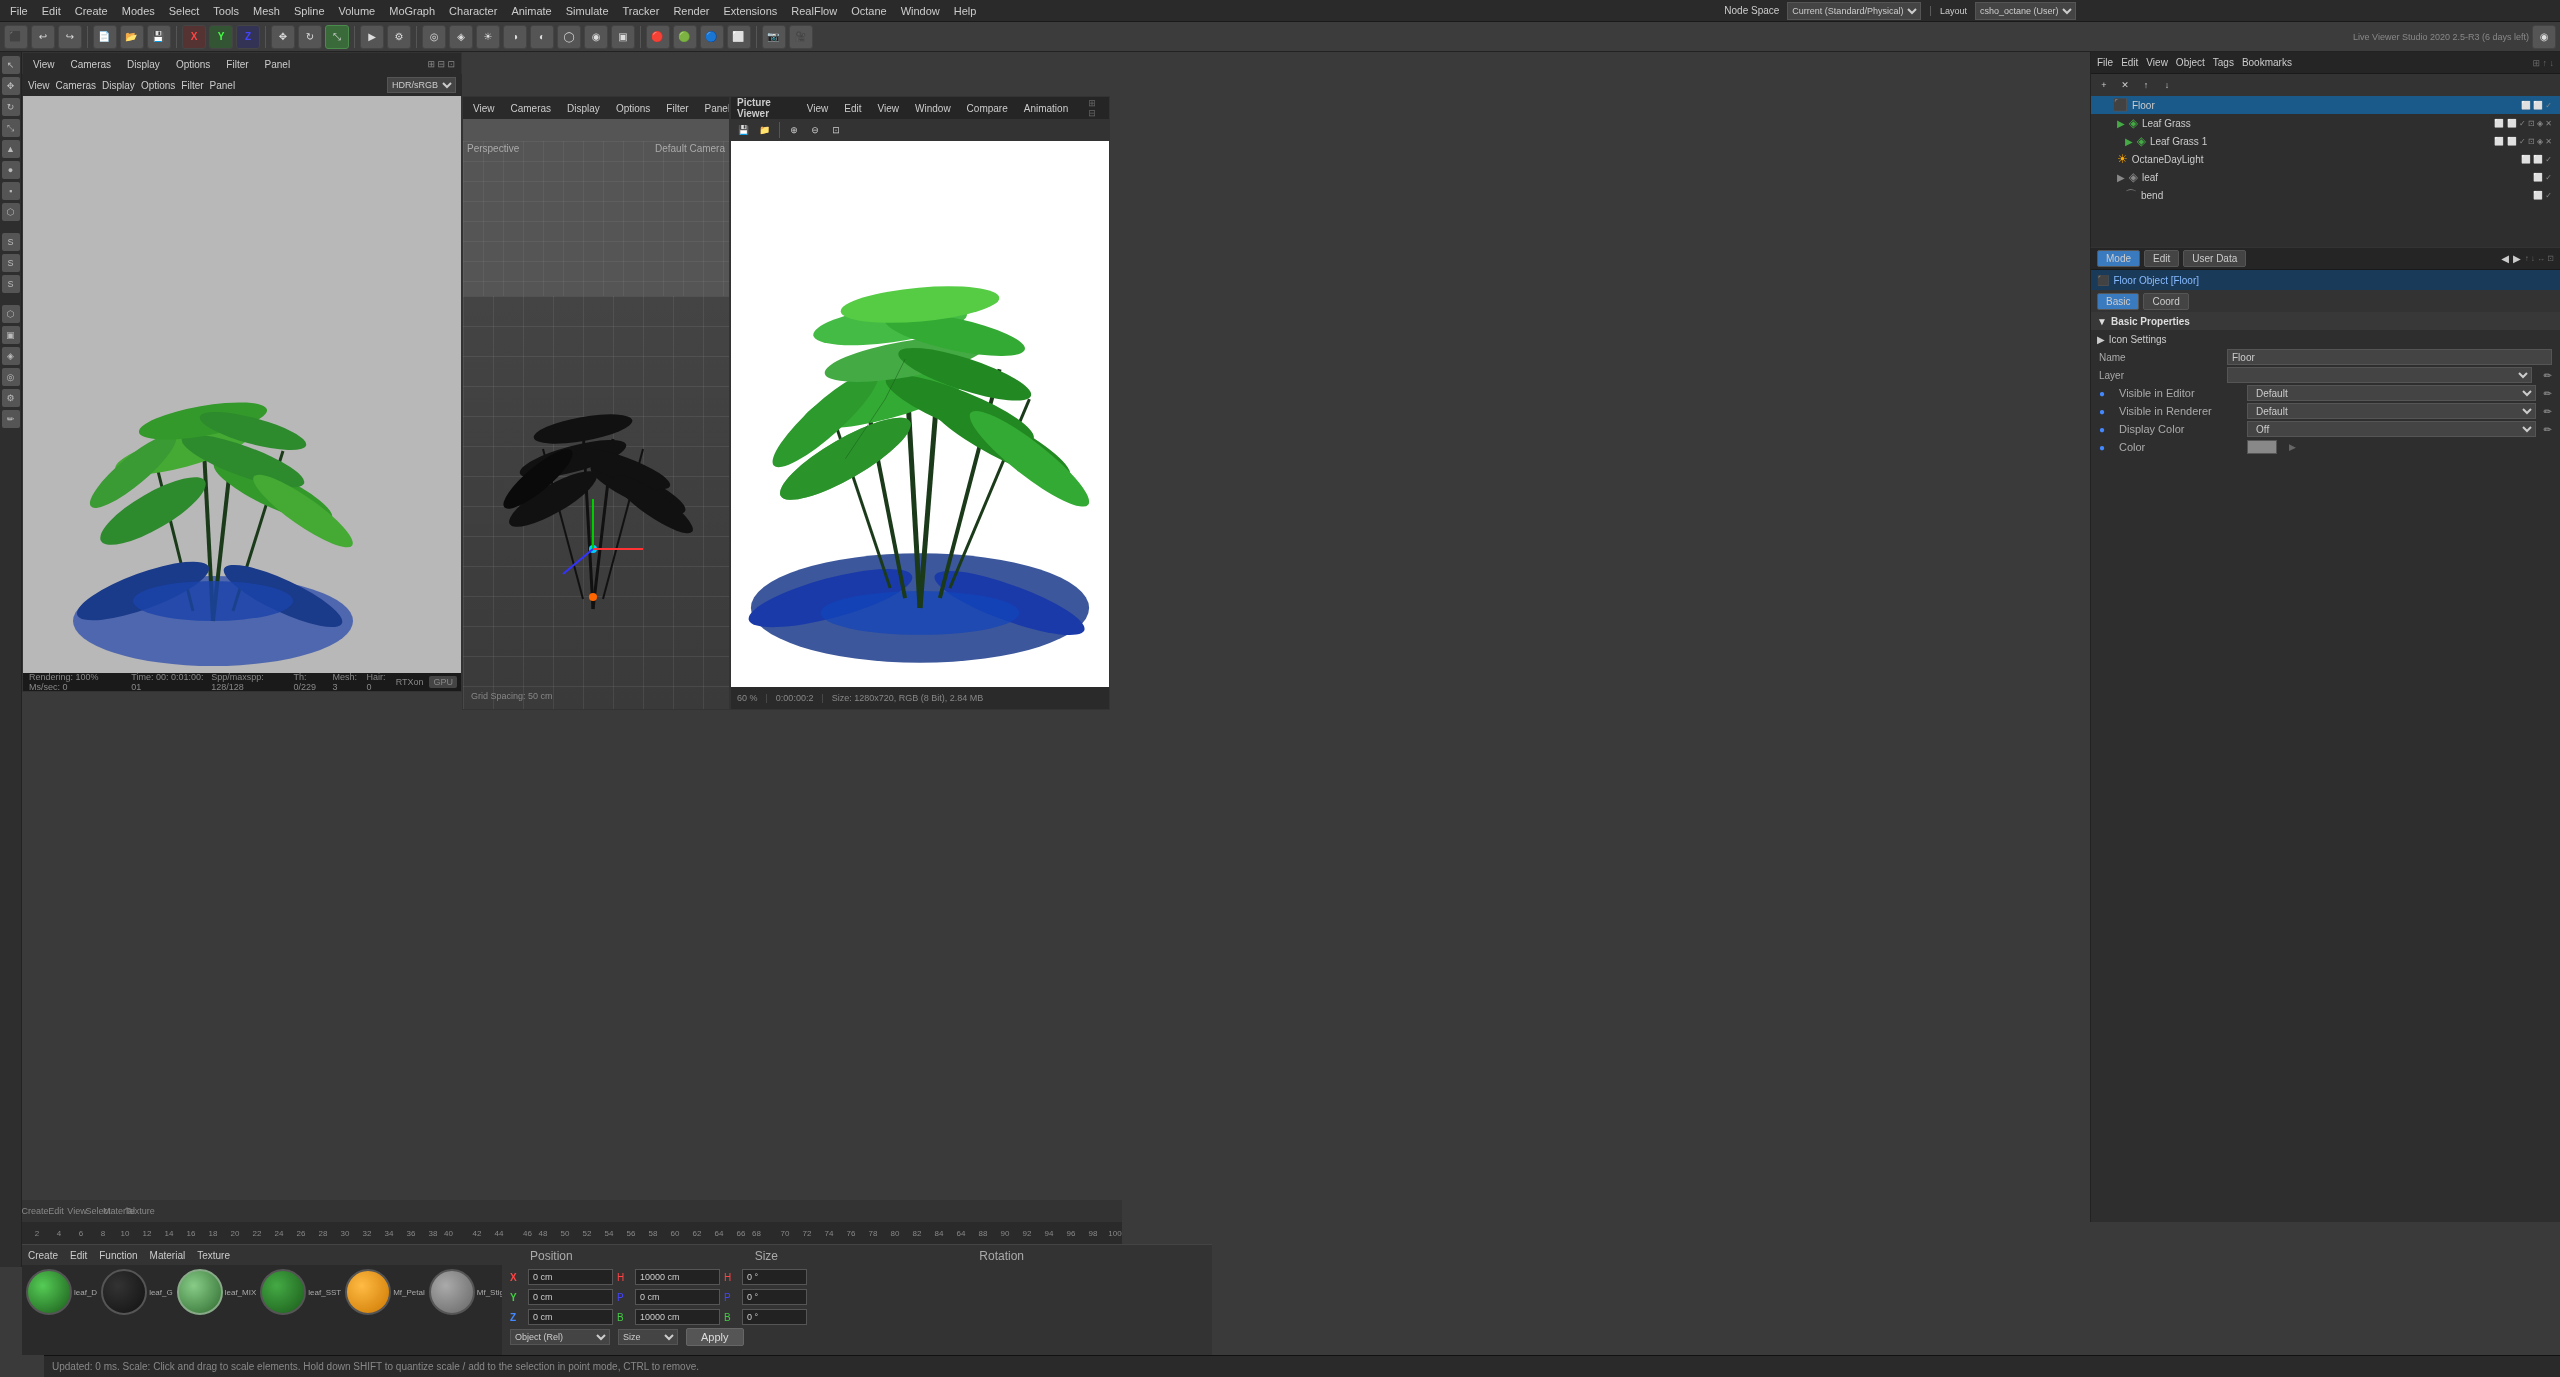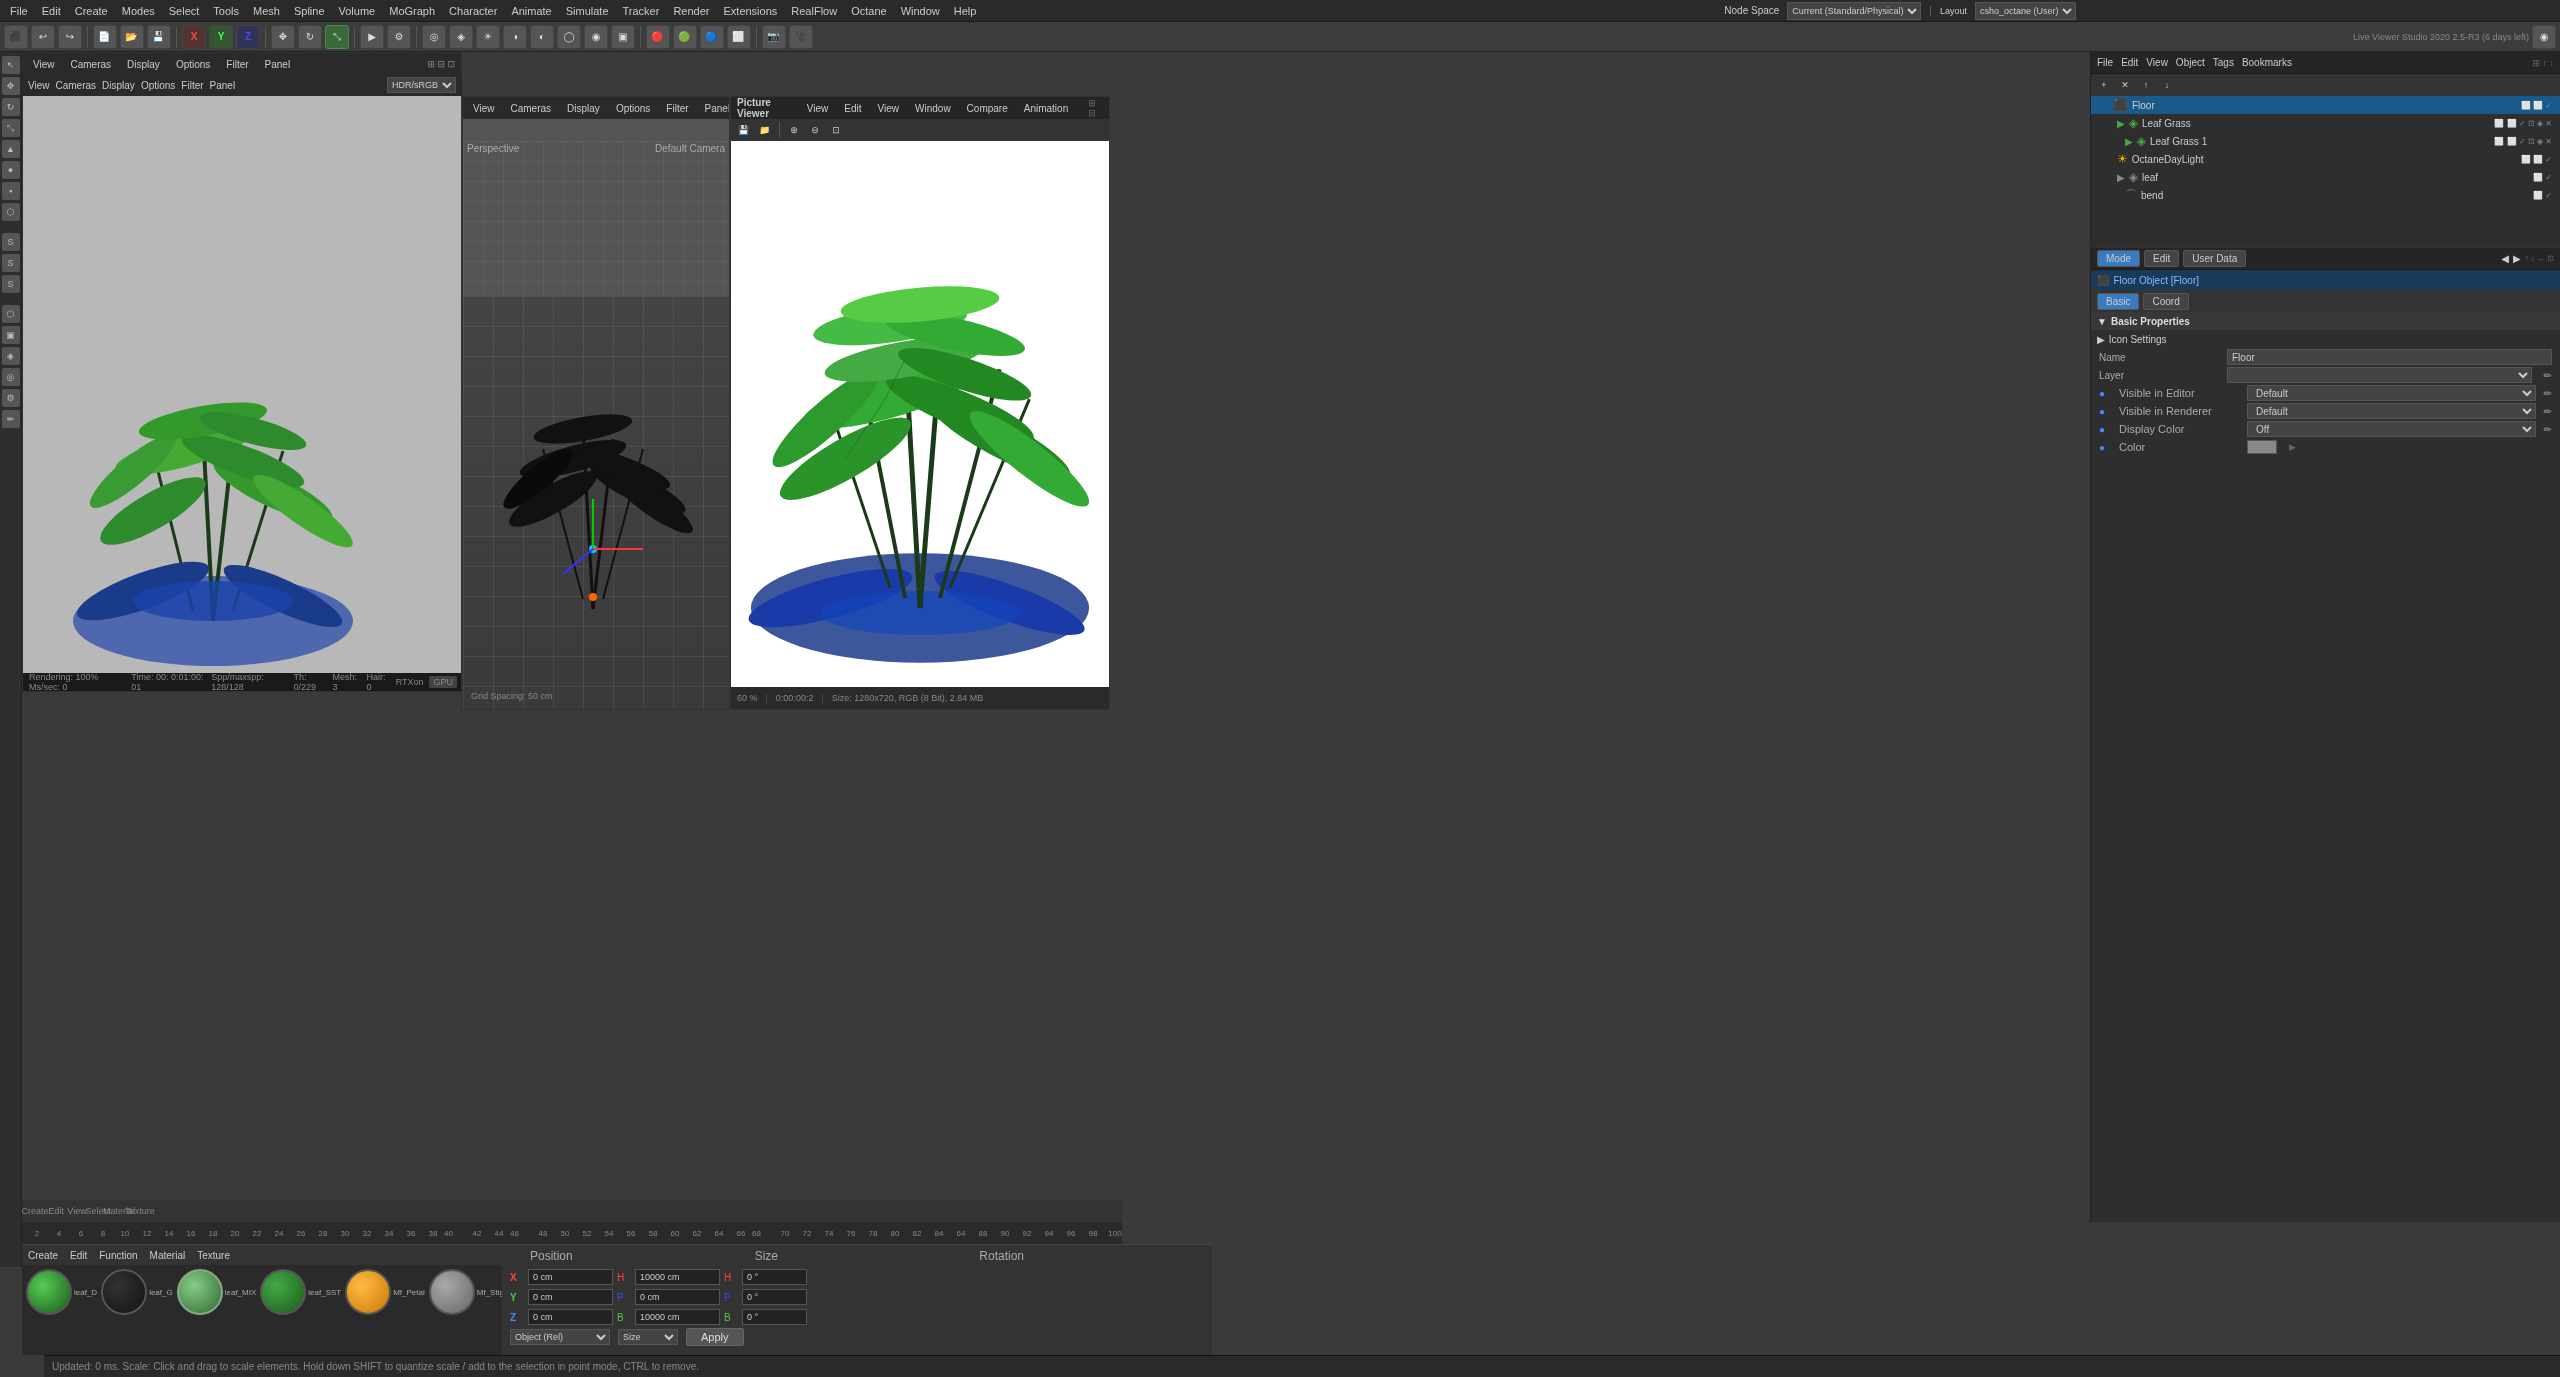--- a/index.html
+++ b/index.html
@@ -779,21 +779,21 @@
       <span style="width:22px; text-align:center;">26</span>
       <span style="width:22px; text-align:center;">28</span>
       <span style="width:22px; text-align:center;">30</span>
       <span style="width:22px; text-align:center;">32</span>
       <span style="width:22px; text-align:center;">34</span>
       <span style="width:22px; text-align:center;">36</span>
       <span style="width:22px; text-align:center;">38</span>
       <span style="width:22px; text-align:left;">40</span>
       <span style="width:22px; text-align:center;">42</span>
       <span style="width:22px; text-align:center;">44</span>
-      <span style="width:22px; text-align:left;">46</span>
+      <span style="width:22px; text-align:right;">46</span>
       <span style="width:22px; text-align:center;">48</span>
       <span style="width:22px; text-align:center;">50</span>
       <span style="width:22px; text-align:center;">52</span>
       <span style="width:22px; text-align:center;">54</span>
       <span style="width:22px; text-align:center;">56</span>
       <span style="width:22px; text-align:center;">58</span>
       <span style="width:22px; text-align:center;">60</span>
       <span style="width:22px; text-align:center;">62</span>
       <span style="width:22px; text-align:center;">64</span>
       <span style="width:22px; text-align:center;">66</span>

